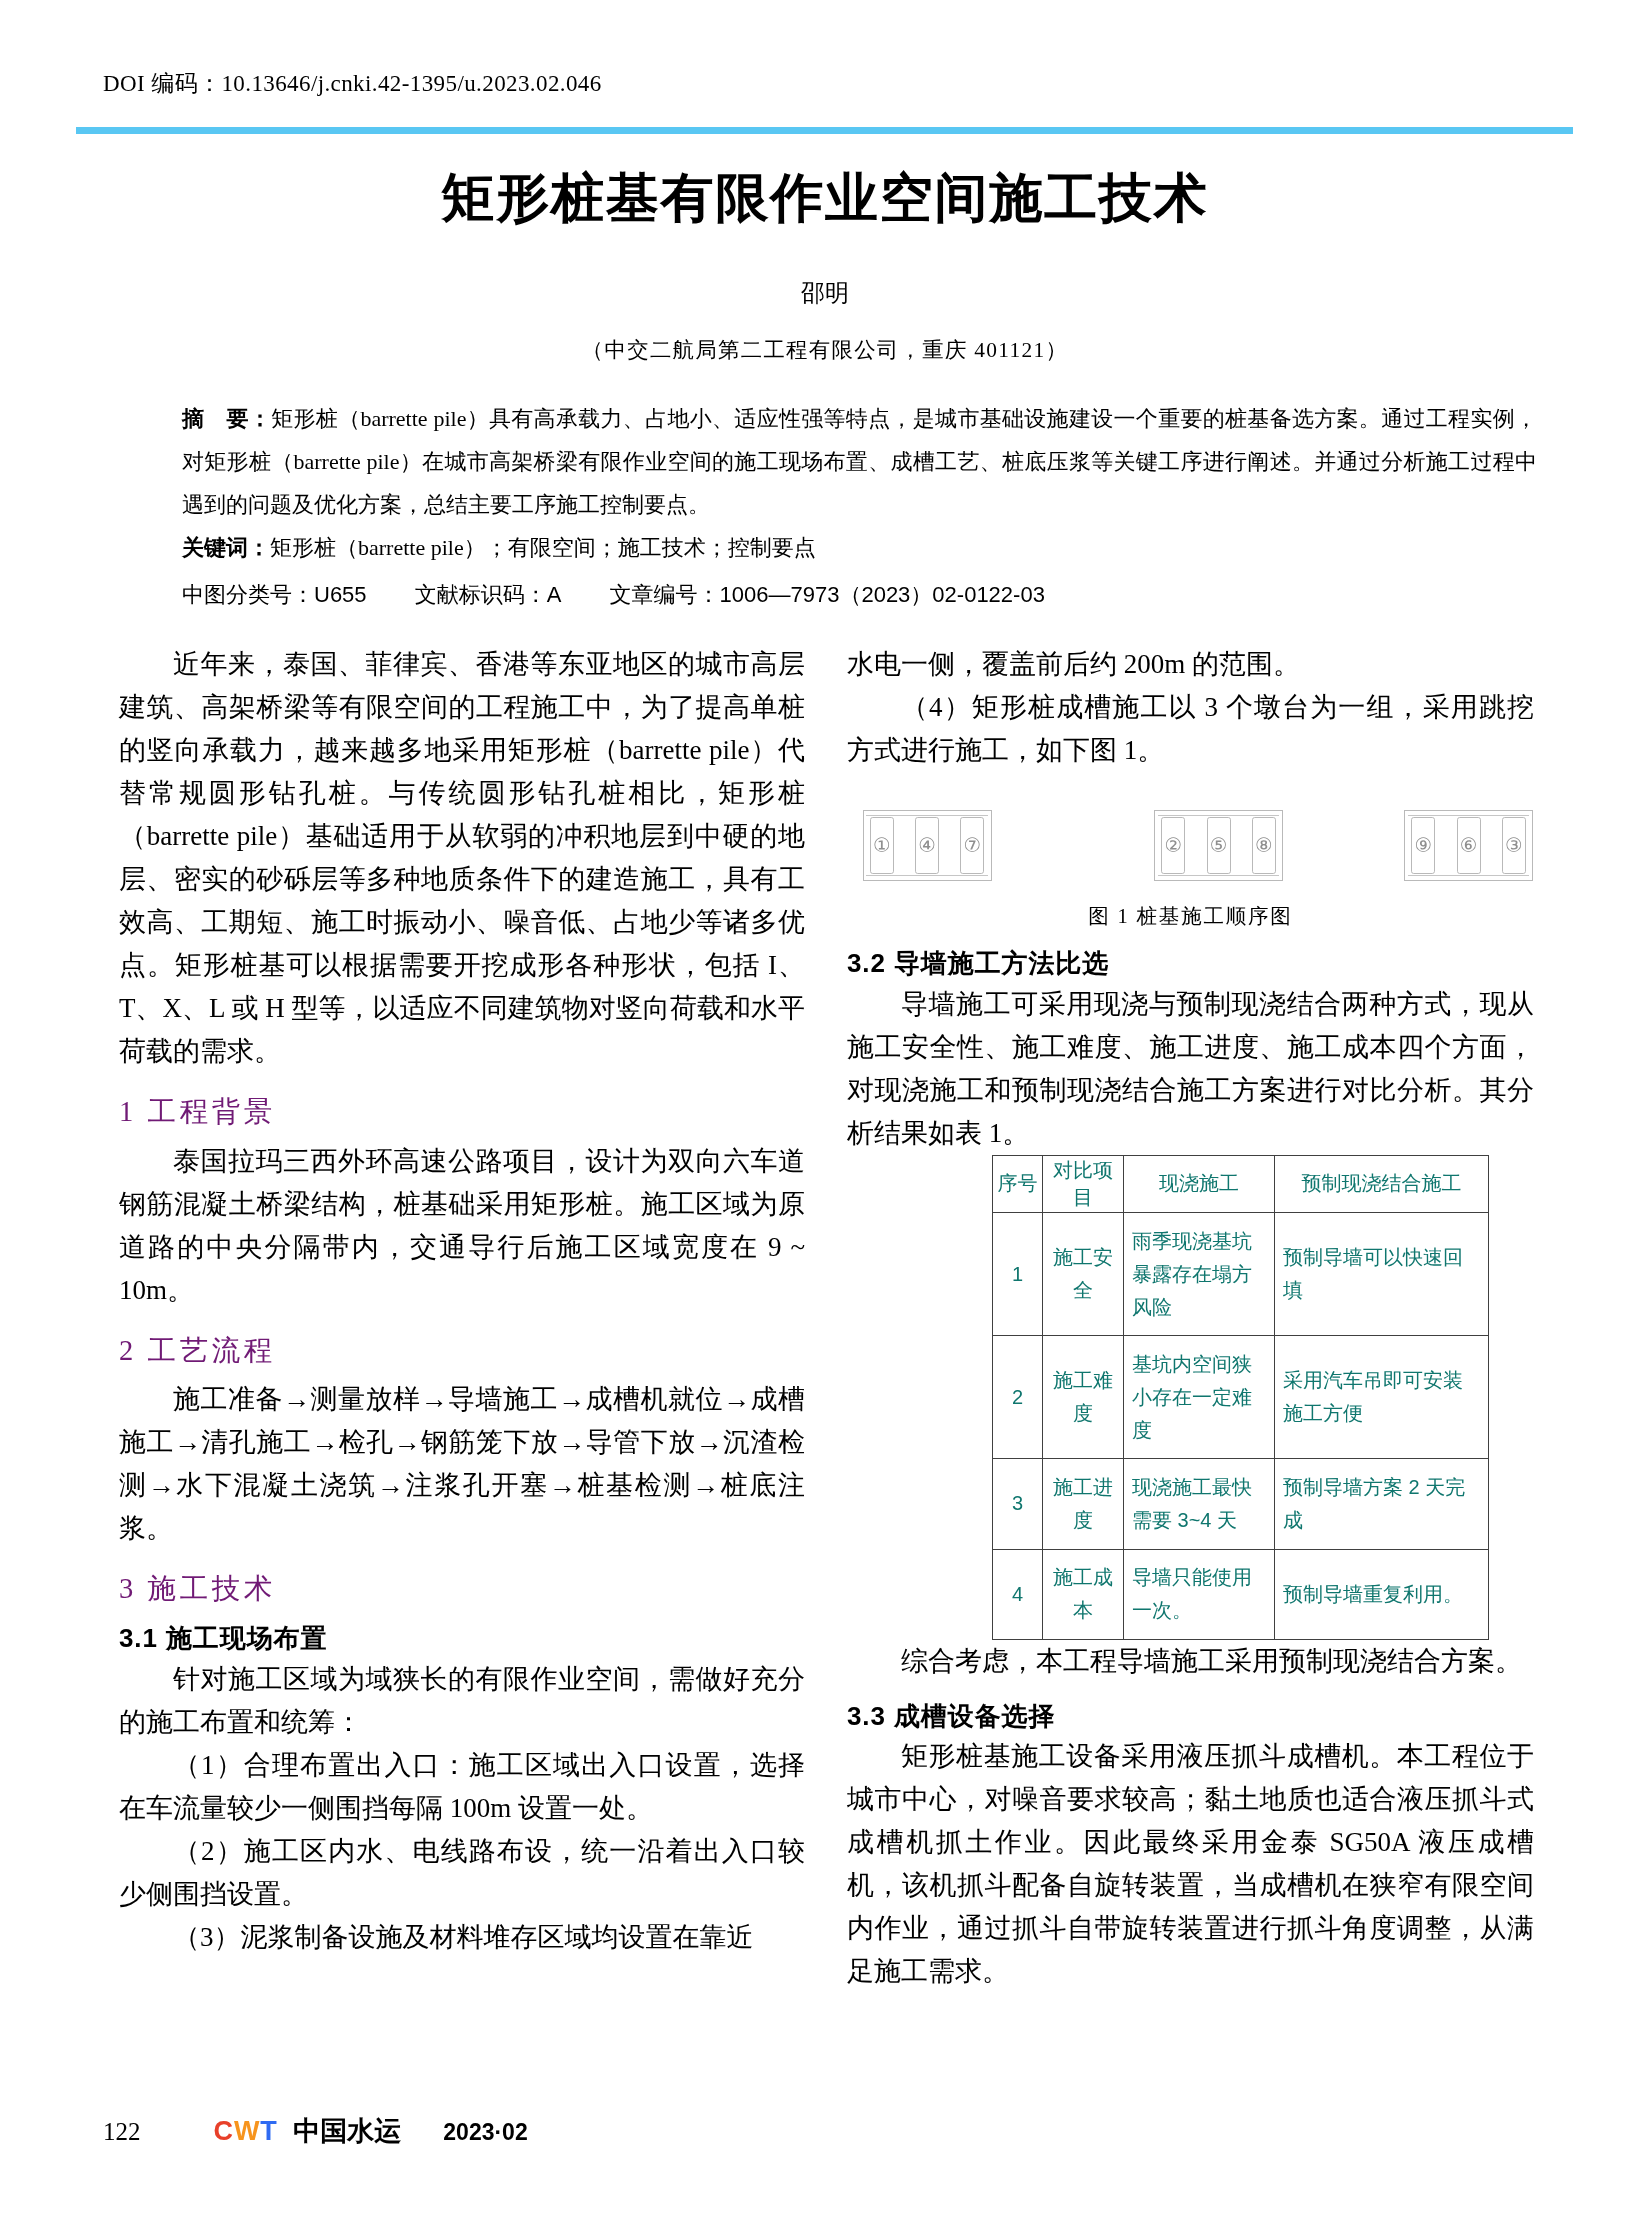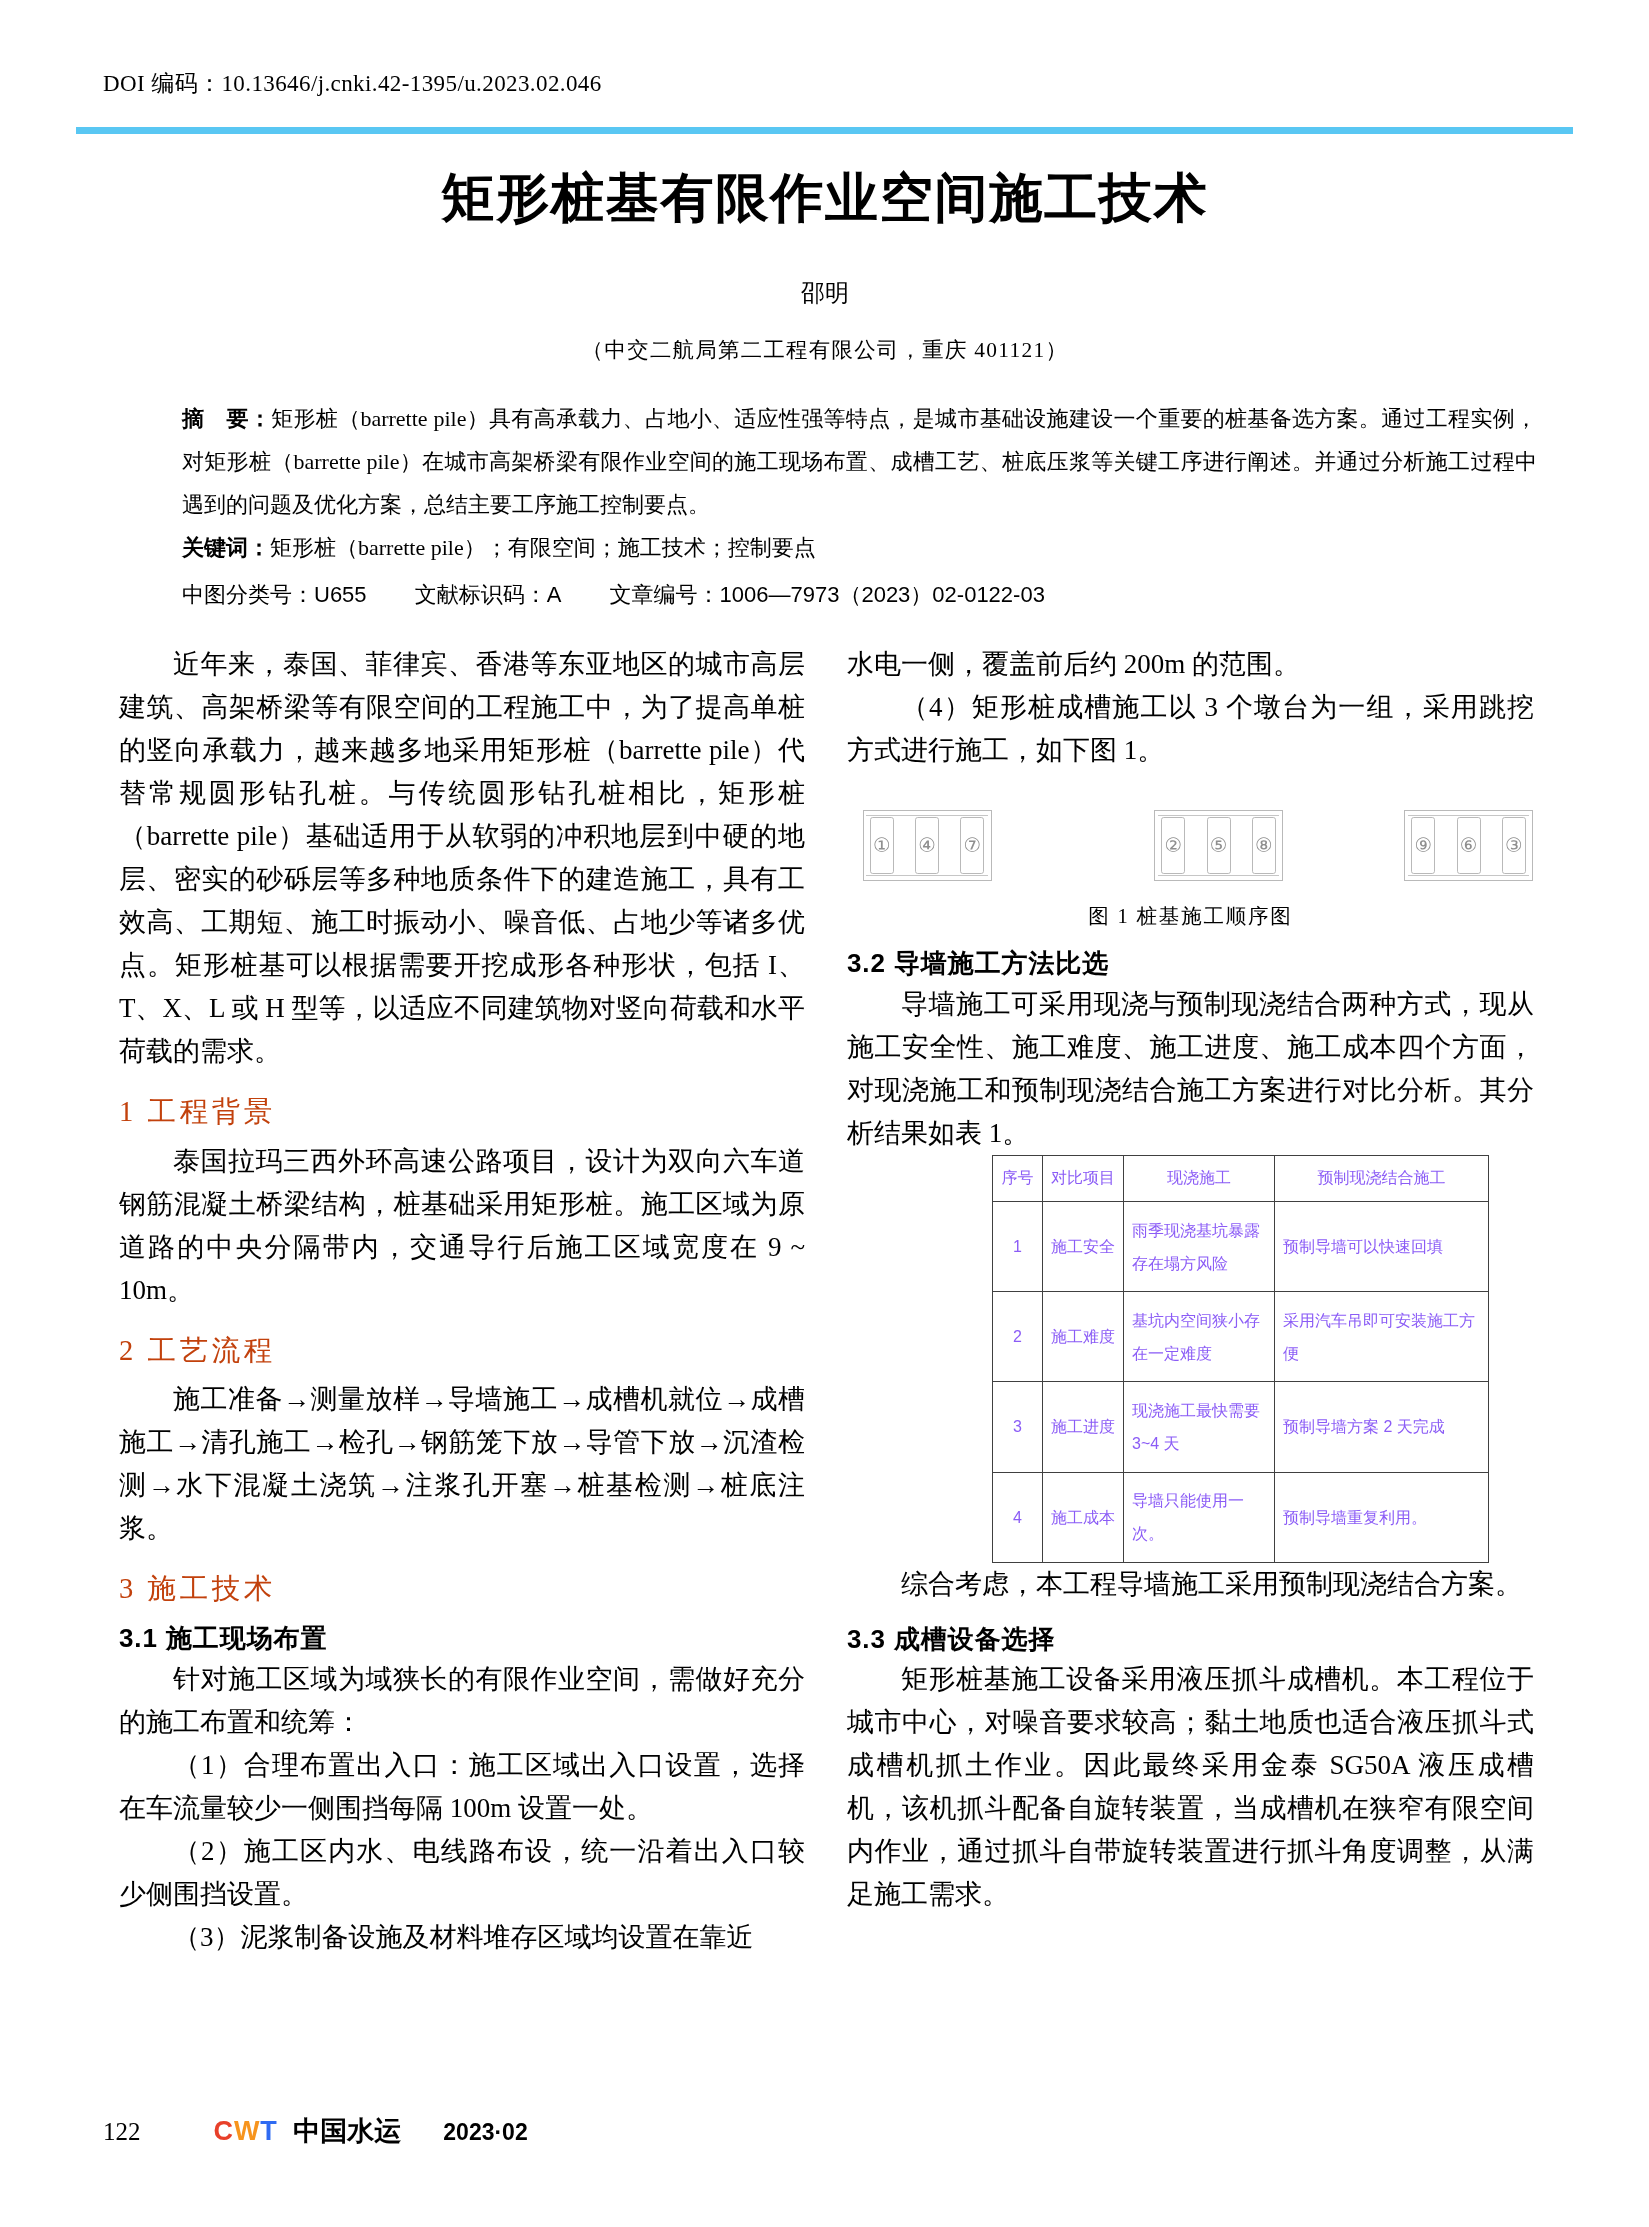--- a/index.html
+++ b/index.html
@@ -21,21 +21,21 @@
   .clc-line { margin-top:3.6px !important; font-family:"Liberation Sans","DejaVu Sans",sans-serif;
     font-weight:normal; font-size:22px; }
   .clc-item { margin-right:42px; }
 
   .col { position:absolute; top:643px; }
   .col-left  { left:119px;  width:686px; }
   .col-right { left:847px; width:687px; }
   .col p.body { margin:0; font-size:27px; line-height:43px; text-align:justify; }
   .col p.indent { text-indent:2em; }
   .sec-heading { font-size:28.5px; font-weight:normal; letter-spacing:3.6px; line-height:32px;
-    margin:23px 0 11.6px 0; color:#c2410c; }
+    margin:23px 0 11.6px 0; color:#701a75; }
   .subsec-heading { font-family:"Liberation Sans","DejaVu Sans",sans-serif; font-weight:bold;
     font-size:26px; line-height:31px; letter-spacing:0.9px; margin:18px 0 3.6px 0; }
 
   
   .figure-1 { margin-top:38px; }
   .pile-groups { position:relative; height:71px; }
   .pile-group { position:absolute; top:0; width:129px; height:71px; box-sizing:border-box;
     border:1.8px solid #b9b9b9; background:#fff; display:flex; align-items:center;
     justify-content:space-between; padding:0 6.2px; }
   .pg-inner { position:absolute; left:2.7px; right:2.7px; top:4px; bottom:4px;
@@ -46,21 +46,21 @@
   .pile-num { color:#8f8f8f; font-size:19.6px; font-family:"DejaVu Sans",sans-serif; }
   .g1 { left:15.6px; } .g2 { left:307px; } .g3 { left:557px; }
   .pile-labels { position:relative; height:25px; margin-top:21.4px; }
   .pile-label { position:absolute; top:0; width:129px; text-align:center; color:#b3b3b3;
     font-family:"Liberation Sans","DejaVu Sans",sans-serif; font-size:19.6px; letter-spacing:1.8px; }
   .fig-caption { text-align:center; margin-top:21.4px; font-size:20.5px; letter-spacing:1.8px; }
 
   
   .tbl-caption { text-align:center; margin:20px 0 11px 0; font-size:19.6px; letter-spacing:1.3px; }
   table.cmp { border-collapse:collapse; margin-left:145px; width:496px; table-layout:fixed;
-    font-family:"Liberation Sans","DejaVu Sans",sans-serif; font-size:16px; color:#8b5cf6; }
+    font-family:"Liberation Sans","DejaVu Sans",sans-serif; font-size:20px; color:#0f766e; }
   table.cmp col.c1 { width:50px; } table.cmp col.c2 { width:81px; }
   table.cmp col.c3 { width:151px; } table.cmp col.c4 { width:214px; }
   table.cmp th { border:0.9px solid #404040; height:43px; font-weight:normal; text-align:center; }
   table.cmp td { border:0.9px solid #404040; padding:11.6px 8px; line-height:33px; vertical-align:middle; }
   table.cmp td.ctr { text-align:center; }
 
   .footer { position:absolute; left:103px; top:2113px; display:flex; align-items:baseline; }
   .page-number { font-size:25px; }
   .journal-logo { margin-left:73px; font-family:"Liberation Sans","DejaVu Sans",sans-serif;
     font-weight:bold; font-size:27px; letter-spacing:0.9px; }

